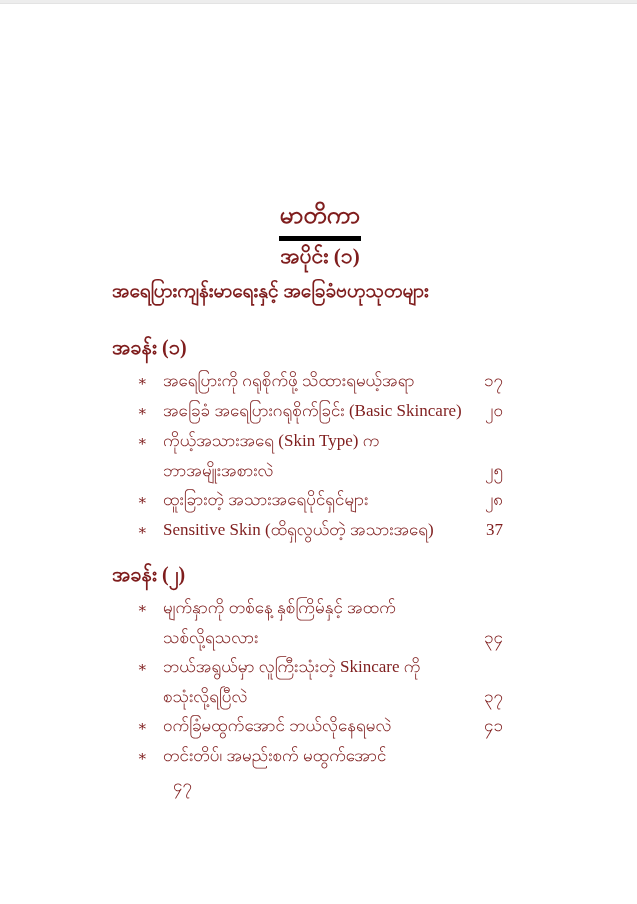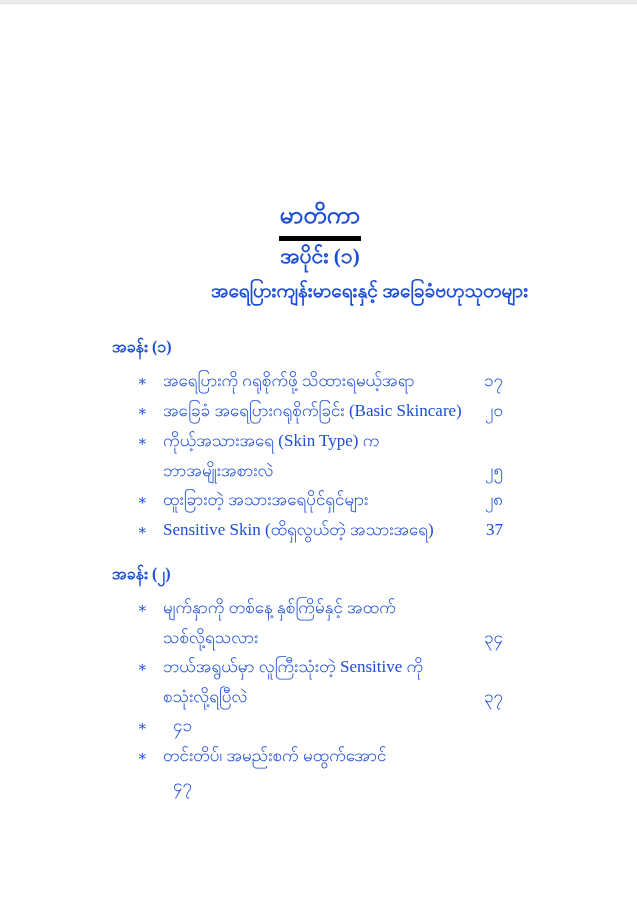--- a/index.html
+++ b/index.html
@@ -5,21 +5,21 @@
   html, body {
     margin: 0;
     padding: 0;
     background: #ffffff;
   }
   .page {
     position: relative;
     width: 637px;
     height: 904px;
     background: #ffffff;
-    color: #1d4ed8;
+    color: #7f1d1d;
     font-family: "Liberation Serif", "DejaVu Serif", serif;
     overflow: hidden;
   }
   .top-edge {
     height: 3px;
     background: #ededed;
     border-bottom: 1px solid #e3e3e3;
   }
   .content {
     padding: 196px 109px 0 112px; 
@@ -38,30 +38,30 @@
     margin: 6px auto 0 auto;
   }
   .part-heading {
     text-align: center;
     font-weight: bold;
     font-size: 21px;
     line-height: 30px;
     white-space: nowrap;
   }
   .part-subtitle {
-    text-align: right;
+    text-align: left;
     font-weight: bold;
     font-size: 19px;
     line-height: 30px;
     margin-top: 5px;
     white-space: nowrap;
   }
   .chapter-heading {
     font-weight: bold;
-    font-size: 16px;
+    font-size: 20px;
     line-height: 30px;
     margin-top: 26px;
     margin-bottom: 4px;
     white-space: nowrap;
   }
   .chapter-heading.second {
     margin-top: 14px;
   }
   .toc-row {
     display: flex;
@@ -149,31 +149,32 @@
       <span class="row-page"></span>
     </div>
 
     <div class="toc-row cont">
       <span class="row-text">သစ်လို့ရသလား</span>
       <span class="row-page">၃၄</span>
     </div>
 
     <div class="toc-row">
       <span class="bullet">∗</span>
-      <span class="row-text">ဘယ်အရွယ်မှာ လူကြီးသုံးတဲ့ Sensitive ကို</span>
+      <span class="row-text">ဘယ်အရွယ်မှာ လူကြီးသုံးတဲ့ Skincare ကို</span>
       <span class="row-page"></span>
     </div>
 
     <div class="toc-row cont">
       <span class="row-text">စသုံးလို့ရပြီလဲ</span>
       <span class="row-page">၃၇</span>
     </div>
 
     <div class="toc-row">
       <span class="bullet">∗</span>
+      <span class="row-text">ဝက်ခြံမထွက်အောင် ဘယ်လိုနေရမလဲ</span>
       <span class="row-page">၄၁</span>
     </div>
 
     <div class="toc-row">
       <span class="bullet">∗</span>
       <span class="row-text">တင်းတိပ်၊ အမည်းစက် မထွက်အောင်</span>
       <span class="row-page"></span>
     </div>
 
     <div class="toc-row cont">

